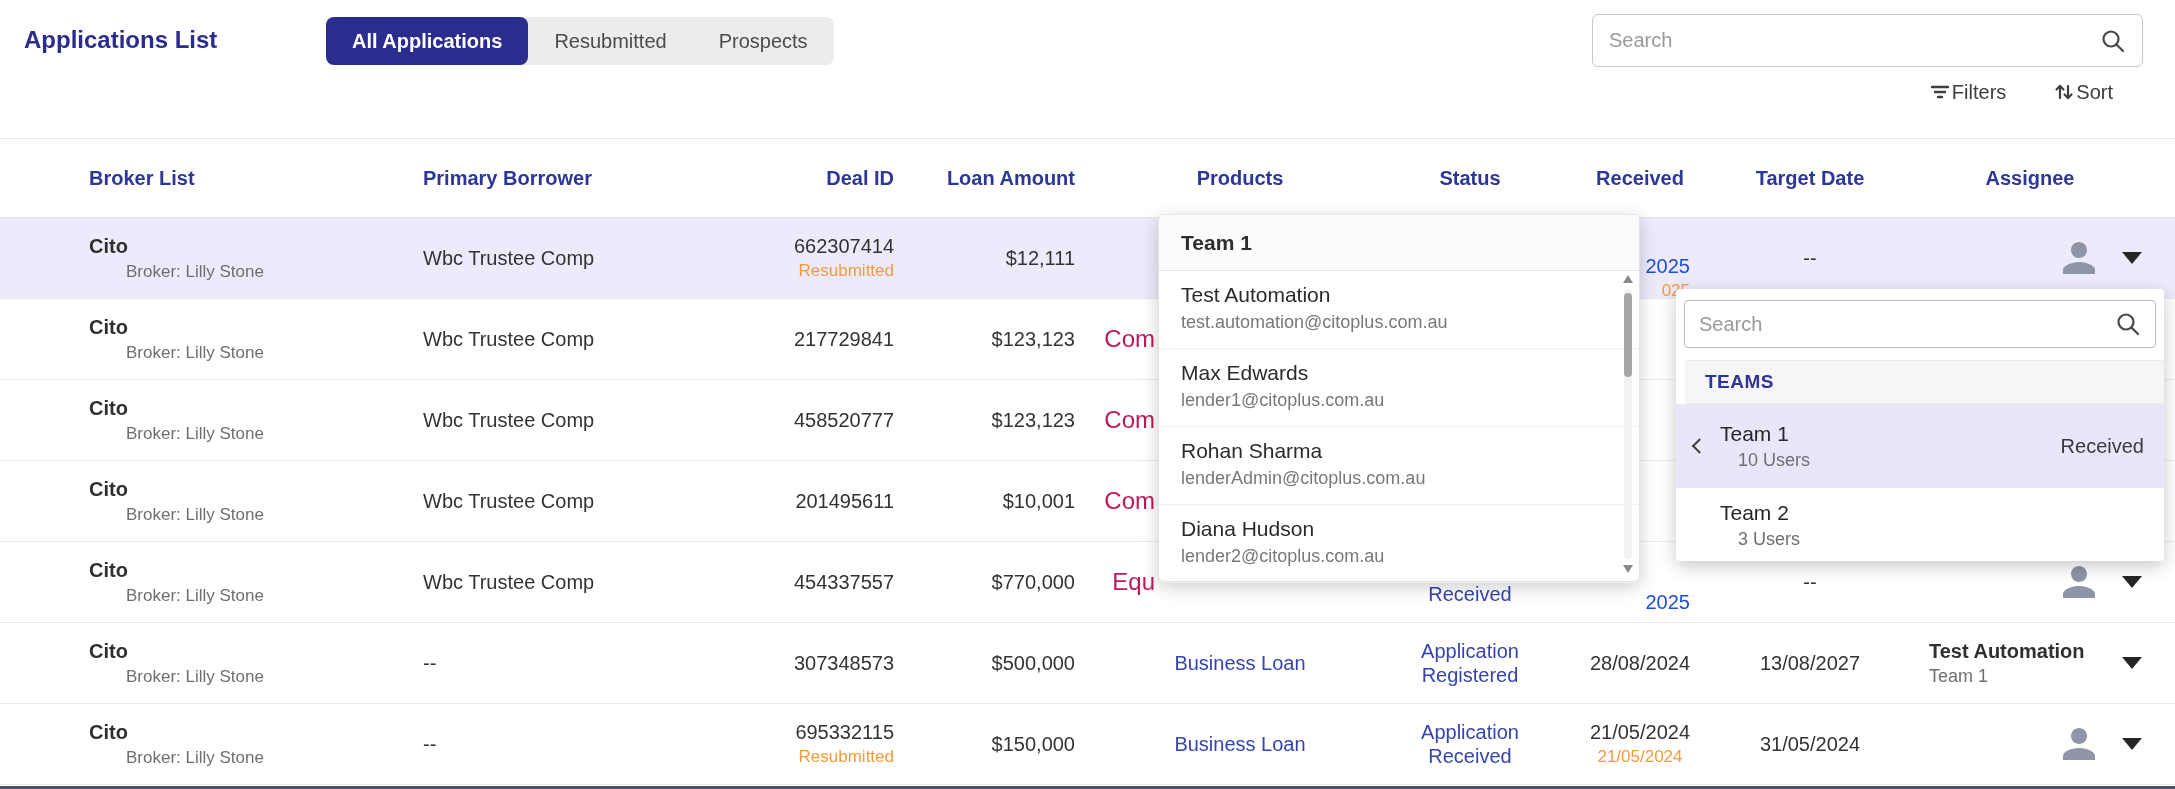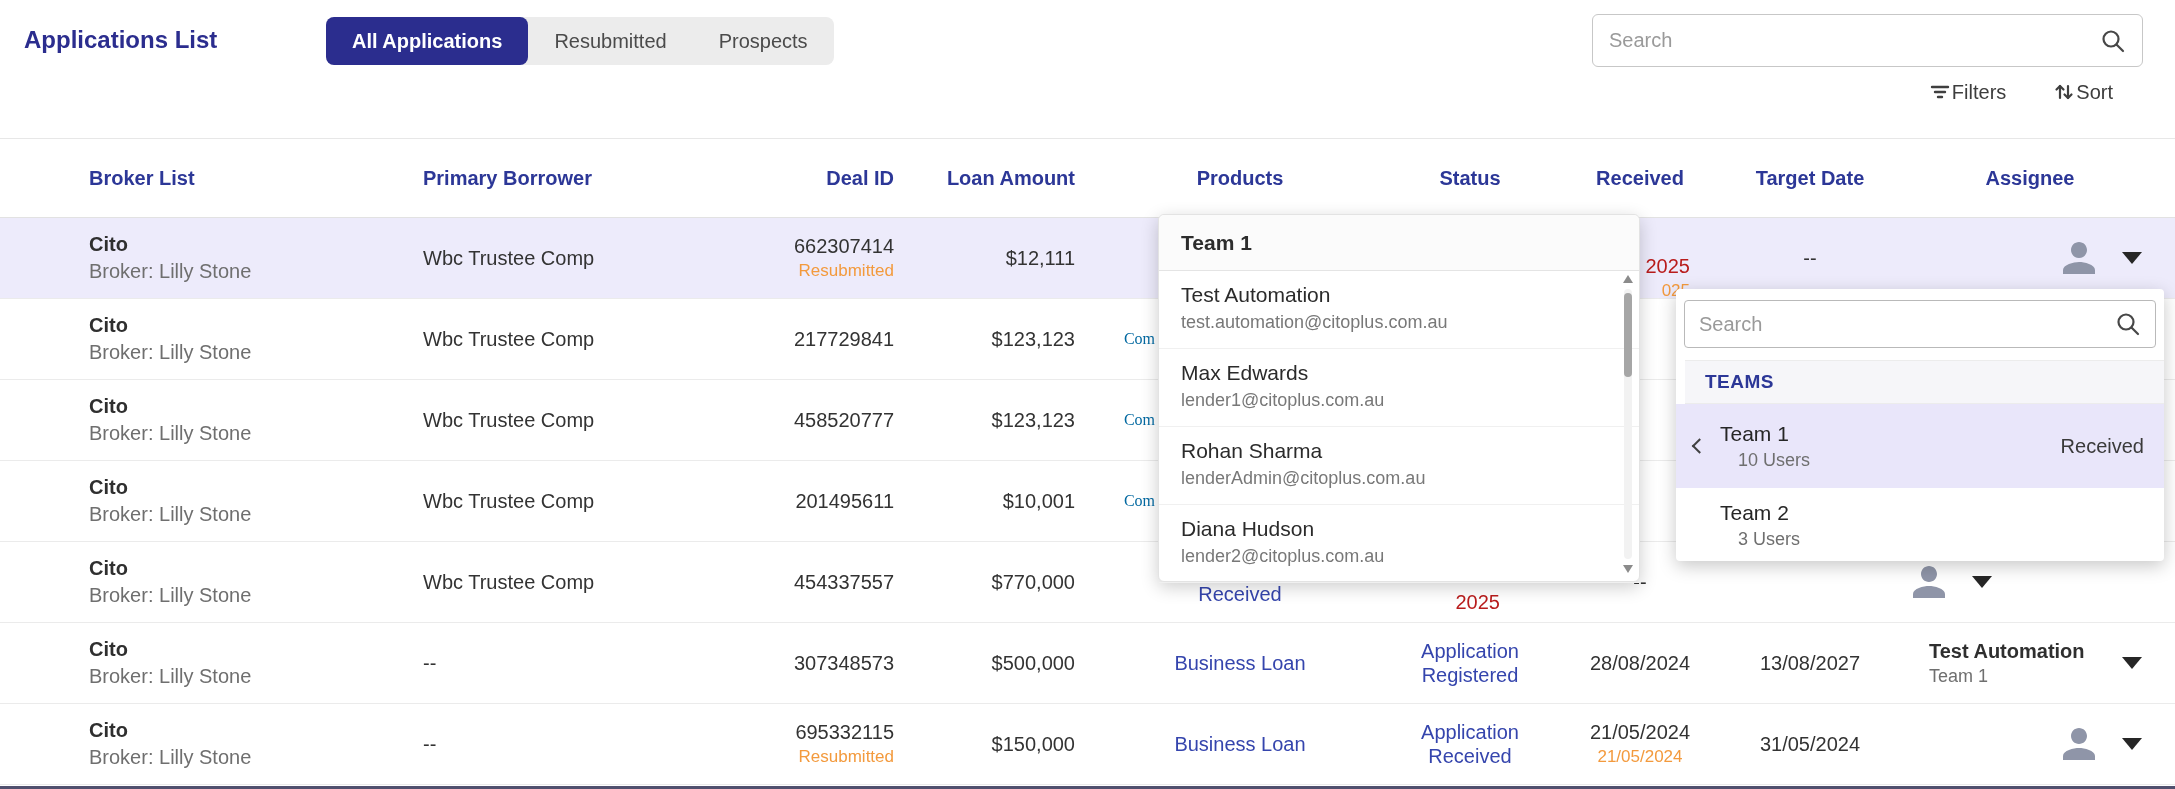--- a/index.html
+++ b/index.html
@@ -29,28 +29,28 @@
   .cell { display:flex; align-items:center; font-size:20px; color:#333; position:relative; }
   .c1,.h1 { padding-left:89px; }
   .c2,.h2 { padding-left:23px; }
   .c3,.h3 { justify-content:flex-end; padding-right:6px; }
   .c4,.h4 { justify-content:flex-end; padding-right:10px; }
   .c5,.h5,.c6,.h6,.c7,.h7,.c8,.h8,.h9 { justify-content:center; }
   .c1 { flex-direction:column; align-items:flex-start; justify-content:center; }
   .c3 { flex-direction:column; align-items:flex-end; justify-content:center; }
   .c6,.c7 { flex-direction:column; justify-content:center; }
   .firm { font-size:20px; font-weight:bold; color:#2f2f2f; }
-  .sub { font-size:20px; color:#6f6f6f; margin-top:4px; }
+  .sub { font-size:17px; color:#6f6f6f; margin-top:4px;margin-left:37px; }
   .deal { font-size:20px; color:#333; }
   .resub { font-size:17px; color:#f39a3d; margin-top:3px; }
   .blue { color:#3545ad; }
   .status-l { min-height:24px; line-height:24px; font-size:20px; color:#3545ad; text-align:center; }
-  .frag-p { position:absolute; right:240px; top:50%; transform:translateY(-50%); color:#0369a1; font-size:16px;font-family:Liberation Serif, serif; }
+  .frag-p { position:absolute; right:240px; top:50%; transform:translateY(-50%); color:#be185d; font-size:24px; }
   .frag-r { position:absolute; right:45px; top:50%; transform:translateY(-50%); text-align:right; }
-  .frag-r .d { font-size:20px; color:#b91c1c;margin-top:40px; }
+  .frag-r .d { font-size:20px; color:#1d4ed8;margin-top:40px; }
   .c9 { position:relative; }
   .avatar { position:absolute; left:174px; top:50%; transform:translateY(-50%); width:40px; height:40px; cursor:pointer; }
   .caret { position:absolute; left:237px; top:50%; transform:translateY(-50%); width:0; height:0; border-left:10px solid transparent; border-right:10px solid transparent; border-top:12px solid #262626; cursor:pointer; }
   .assignee-text { position:absolute; left:44px; top:50%; transform:translateY(-50%); }
   .assignee-text .an { font-size:20px; font-weight:bold; color:#2f2f2f; }
   .assignee-text .at { font-size:18px; color:#6f6f6f; margin-top:3px; }
 
   
   .ad { position:absolute; left:1158px; top:214px; width:482px; height:368px; background:#fff; border:1px solid #e3e3e3; border-radius:6px; box-shadow:0 5px 18px rgba(0,0,0,.20); z-index:5; }
   .ad-header { height:56px; display:flex; align-items:center; padding-left:22px; background:#fbfbfb; border-bottom:1px solid #e4e4e4; border-radius:6px 6px 0 0; font-weight:bold; font-size:21px; color:#2d2d2d; }
@@ -248,20 +248,23 @@
       </div>
       <div class="cell c2">
           <span>Wbc Trustee Comp</span>
         </div>
       <div class="cell c3">
         <div class="deal">454337557</div>
       </div>
       <div class="cell c4">
           <span>$770,000</span>
         </div>
+      <div class="cell c5">
+          <span class="frag-p">Equ</span>
+        </div>
       <div class="cell c6">
         <div class="status-l"></div>
         <div class="status-l">Received</div>
       </div>
       <div class="cell c7">
         <div class="frag-r">
           <div class="d">2025</div>
         </div>
       </div>
       <div class="cell c8">

